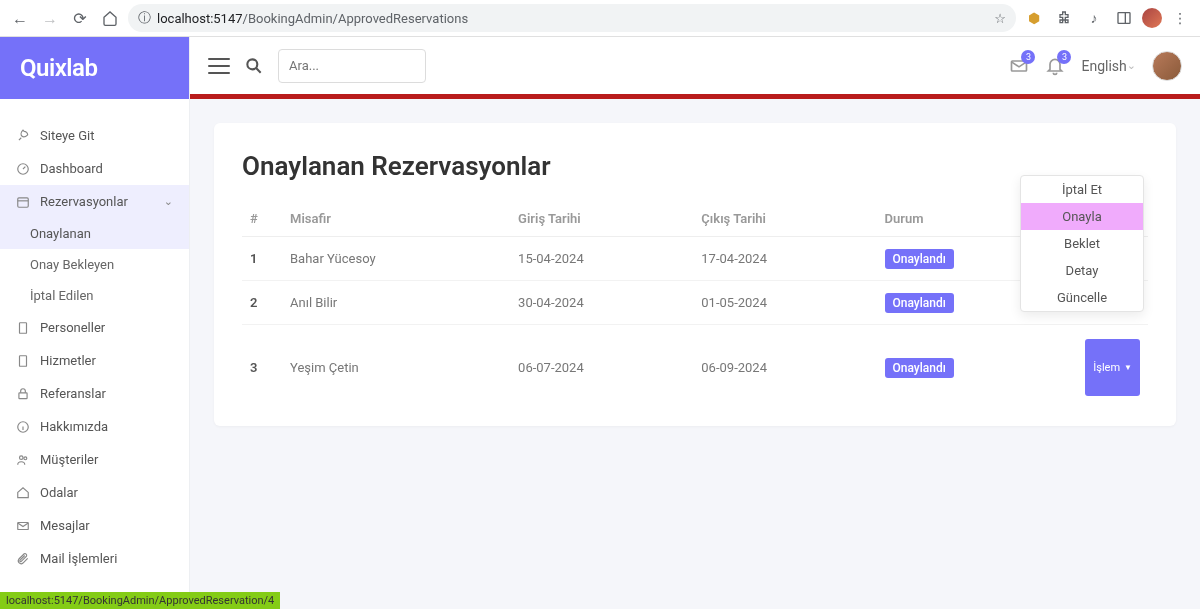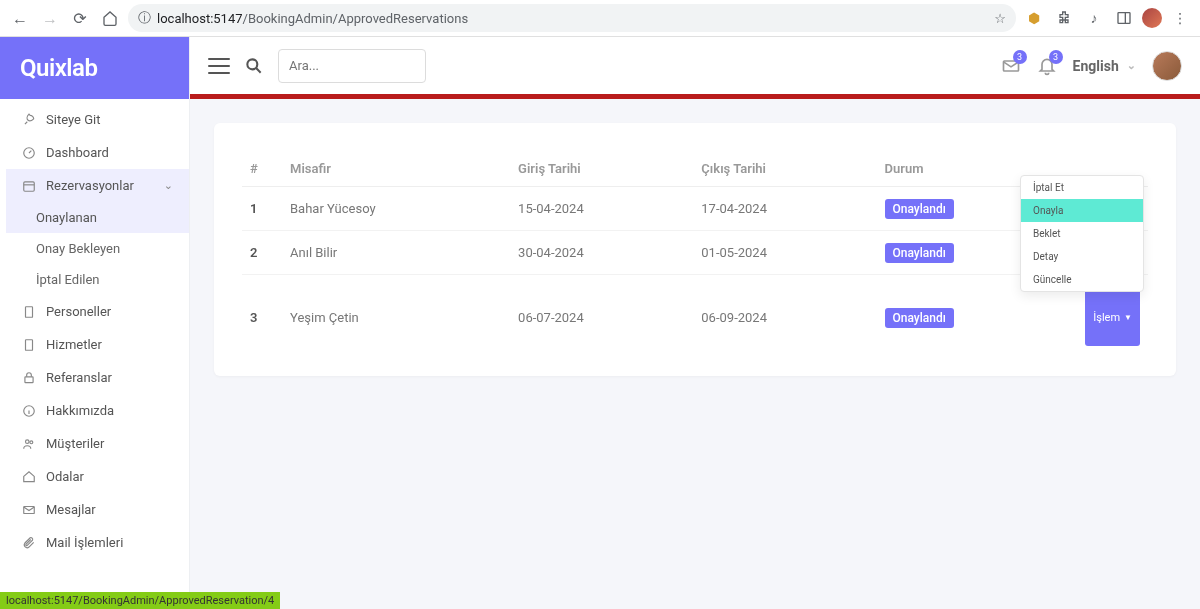--- a/index.html
+++ b/index.html
@@ -13,60 +13,60 @@
 .chrome-icon { width: 24px; height: 24px; display: flex; align-items: center; justify-content: center; color: #5f6368; font-size: 14px; cursor: pointer; }
 .chrome-avatar { width: 20px; height: 20px; border-radius: 50%; background: linear-gradient(135deg, #a94442, #e07856); }
 
 
 .app { display: flex; height: 572px; }
 
 
 .sidebar { width: 190px; background: #fff; border-right: 1px solid #edeff2; display: flex; flex-direction: column; }
 .logo { height: 62px; background: #7571f9; display: flex; align-items: center; padding: 0 20px; }
 .logo-text { color: #fff; font-size: 24px; font-weight: 600; letter-spacing: -0.5px; }
-.nav { flex: 1; overflow-y: auto; padding: 4px 0; margin-left: 6px; }
+.nav { flex: 1; overflow-y: auto; padding: 20px 0; }
 .nav-item { display: flex; align-items: center; padding: 9px 16px; color: #555; font-size: 13px; cursor: pointer; gap: 10px; }
 .nav-item.parent { justify-content: flex-start; position: relative; }
 .nav-item .chev { margin-left: auto; font-size: 11px; color: #888; }
 .nav-item.active-parent { background: #eeeefe; }
 .nav-sub { padding-left: 30px; }
 .nav-sub .nav-item { padding: 8px 16px 8px 0; font-size: 13px; color: #666; }
 .nav-sub .nav-item.active { background: #eeeefe; color: #555; margin-left: -30px; padding-left: 30px; }
 .nav-icon { width: 14px; height: 14px; display: inline-block; color: #888; }
 
 
 .main { flex: 1; background: #f5f6fa; display: flex; flex-direction: column; }
 .topbar { height: 62px; background: #fff; display: flex; align-items: center; padding: 0 18px; gap: 14px; border-bottom: 5px solid #b91c1c; }
 .hamburger { width: 22px; height: 16px; display: flex; flex-direction: column; justify-content: space-between; cursor: pointer; }
 .hamburger span { height: 2px; background: #555; border-radius: 1px; }
 .search-icon { font-size: 20px; color: #555; cursor: pointer; }
 .search-box { width: 148px; height: 34px; border: 1px solid #dcdcdc; border-radius: 4px; padding: 0 10px; font-size: 13px; color: #888; outline: none; }
 .topbar-right { margin-left: auto; display: flex; align-items: center; gap: 16px; }
 .notif { position: relative; color: #888; font-size: 18px; cursor: pointer; }
 .badge { position: absolute; top: -6px; right: -6px; background: #7571f9; color: #fff; font-size: 9px; width: 14px; height: 14px; border-radius: 50%; display: flex; align-items: center; justify-content: center; }
-.lang { display: flex; align-items: center; gap: 8px; color: #666; font-size: 14px; cursor: pointer; font-weight: bold; }
+.lang { display: flex; align-items: center; gap: 0; color: #666; font-size: 14px; cursor: pointer; }
 .avatar { width: 30px; height: 30px; border-radius: 50%; background: linear-gradient(135deg, #b87a5a, #8a5a3a); border: 1px solid #ddd; cursor: pointer; }
 
 
 .content { flex: 1; padding: 24px; position: relative; }
 .card { background: #fff; border-radius: 6px; padding: 28px 28px 16px; box-shadow: 0 1px 3px rgba(0,0,0,0.04); }
 .card h1 { font-size: 26px; font-weight: 600; color: #333; margin-bottom: 20px; }
 table { width: 100%; border-collapse: collapse; }
 th { text-align: left; font-weight: 600; font-size: 13px; color: #999; padding: 10px 8px; border-bottom: 1px solid #eee; }
 td { padding: 14px 8px; font-size: 13px; color: #777; border-bottom: 1px solid #f2f2f2; }
 td.idx { font-weight: 600; color: #555; width: 40px; }
 tr:last-child td { border-bottom: none; }
 .status-badge { background: #7571f9; color: #fff; font-size: 12px; padding: 3px 8px; border-radius: 3px; font-weight: 500; }
 .action-btn { background: #7571f9; color: #fff; font-size: 11px; padding: 22px 8px; border-radius: 3px; border: none; cursor: pointer; display: inline-flex; align-items: center; gap: 4px; }
 .action-cell { text-align: right; width: 80px; position: relative; }
 
 
 .dropdown { position: absolute; right: 56px; top: 76px; width: 124px; background: #fff; border: 1px solid #e4e4e4; border-radius: 4px; box-shadow: 0 4px 12px rgba(0,0,0,0.08); z-index: 10; }
-.dropdown-item { padding: 6px 12px; font-size: 10px; color: #555; cursor: pointer; }
-.dropdown-item.hovered { background: #5eead4; }
+.dropdown-item { padding: 6px 12px; font-size: 13px; color: #555; cursor: pointer; text-align: center; }
+.dropdown-item.hovered { background: #f0abfc; }
 
 
 .statusbar { position: absolute; bottom: 0; left: 0; background: #84cc16; color: #333; font-size: 11px; padding: 2px 6px; }
 
 svg { display: block; }
 </style>
 </head>
 <body>
 
 <div class="browser-chrome">
@@ -250,20 +250,21 @@
         <div class="lang">
           <span>English</span>
           <span style="font-size:11px;color:#bbb">⌄</span>
         </div>
         <div class="avatar"></div>
       </div>
     </div>
 
     <div class="content">
       <div class="card">
+        <h1>Onaylanan Rezervasyonlar</h1>
         <table>
           <thead>
             <tr>
               <th>#</th>
               <th>Misafir</th>
               <th>Giriş Tarihi</th>
               <th>Çıkış Tarihi</th>
               <th>Durum</th>
               <th></th>
             </tr>

